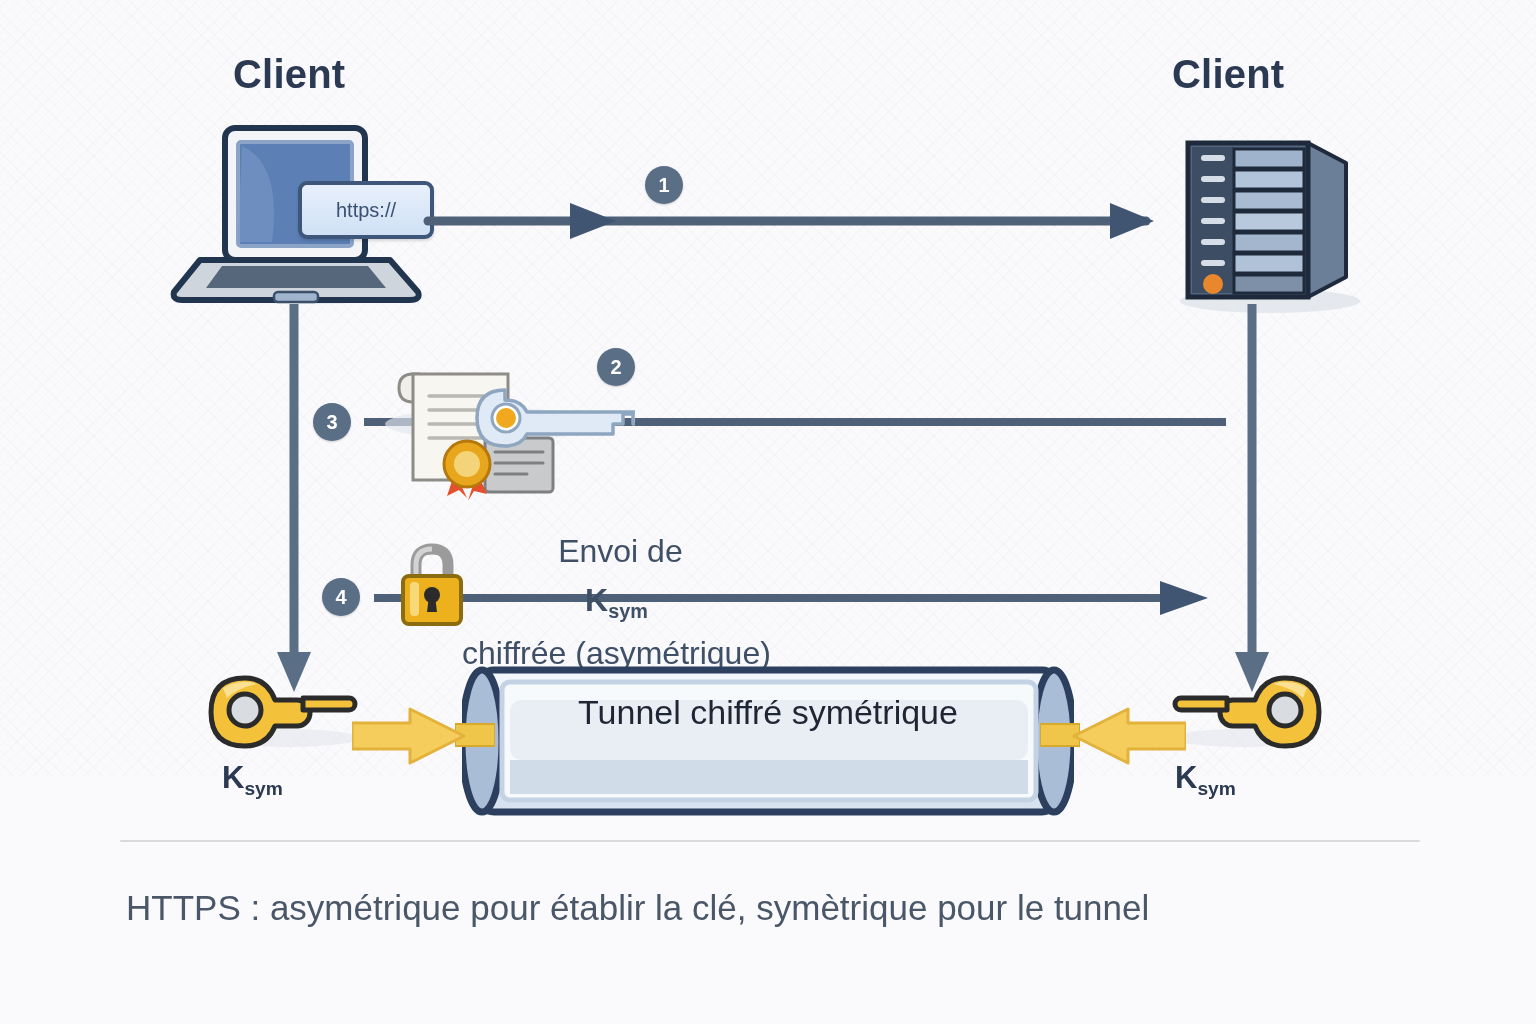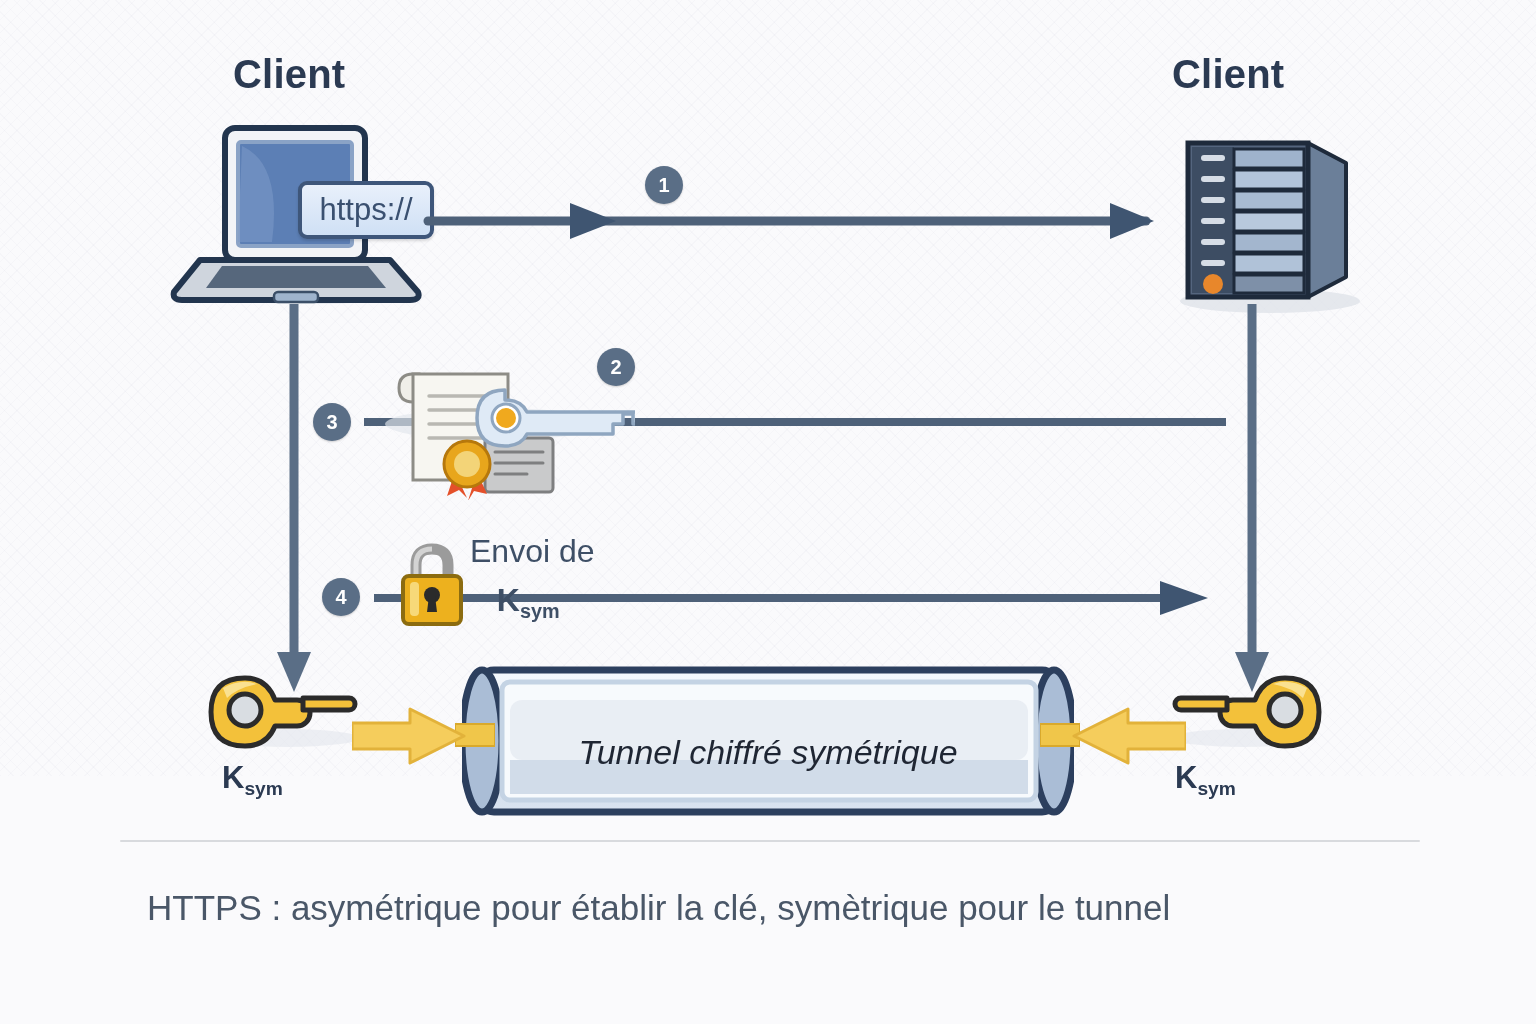--- a/index.html
+++ b/index.html
@@ -87,21 +87,21 @@
       <path d="M30 140 h190 l28 32 q3 8 -8 8 H12 q-10 0 -8 -8 z" fill="#cfd5dd" stroke="#22354e" stroke-width="6" stroke-linejoin="round"></path>
       <path d="M52 146 h146 l18 22 H36 z" fill="#41536b" opacity=".85"></path>
       <rect x="104" y="172" width="44" height="10" rx="4" fill="#9fb4cd" stroke="#3b4f68" stroke-width="2.5"></rect>
     </svg>
   </div>
 
   <div class="abs" style="left:298px;top:181px;width:128px;height:50px;border-radius:9px;
        background:linear-gradient(180deg,#e8f0fb 0%,#cfe0f5 100%);
        border:4px solid #3e567a;display:flex;align-items:center;justify-content:center;
        box-shadow:0 2px 3px rgba(0,0,0,.14);">
-    <span style="font-size:31px;color:#3a5070;">https://</span>
+    <span style="font-size:20px;color:#3a5070;">https://</span>
   </div>
 
   <div class="abs" style="left:1170px;top:125px;">
     <svg width="200" height="190" viewBox="0 0 200 190">
       <ellipse cx="100" cy="176" rx="90" ry="12" fill="#dde1e8" opacity=".75"></ellipse>
 
       <path d="M138 18 L176 38 L176 152 L138 172 z" fill="#6b7f99" stroke="#1e2a3b" stroke-width="4" stroke-linejoin="round"></path>
 
       <rect x="18" y="18" width="120" height="154" fill="#54657e" stroke="#1e2a3b" stroke-width="5"></rect>
       <rect x="22" y="22" width="42" height="146" fill="#3d4d63"></rect>
@@ -190,20 +190,21 @@
       <rect x="8" y="38" width="58" height="48" rx="6" fill="#edb11e" stroke="#8c6c10" stroke-width="4"></rect>
       <rect x="15" y="44" width="9" height="34" rx="4" fill="#f8e08a" opacity=".85"></rect>
       <circle cx="37" cy="57" r="8" fill="#2b2b2b"></circle>
       <path d="M34 58 h6 l2 16 h-10 z" fill="#2b2b2b"></path>
     </svg>
   </div>
 
   <div class="abs step-label" style="left:470px;top:533px;flex-direction:column;">
     <span>Envoi de </span>
     <span style="font-weight:bold;margin-left:-8px;"><span>K</span><sub>sym</sub></span>
+    <span style="margin-left:-8px;"> chiffrée (asymétrique)</span>
   </div>
 
   <svg class="abs" style="left:272px;top:300px;" width="44" height="400">
     <line x1="22" y1="4" x2="22" y2="360" stroke="#5a6e86" stroke-width="9"></line>
     <polygon points="5,352 39,352 22,392" fill="#5a6e86"></polygon>
   </svg>
   <svg class="abs" style="left:1230px;top:300px;" width="44" height="400">
     <line x1="22" y1="4" x2="22" y2="360" stroke="#5a6e86" stroke-width="9"></line>
     <polygon points="5,352 39,352 22,392" fill="#5a6e86"></polygon>
   </svg>
@@ -222,21 +223,21 @@
       <rect x="16" y="8" width="580" height="142" rx="16" fill="url(#tubeBody)" stroke="#2c3f5e" stroke-width="7"></rect>
 
       <ellipse cx="20" cy="79" rx="20" ry="71" fill="#aabdd6" stroke="#2c3f5e" stroke-width="7"></ellipse>
       <ellipse cx="592" cy="79" rx="20" ry="71" fill="#aabdd6" stroke="#2c3f5e" stroke-width="7"></ellipse>
 
       <rect x="40" y="20" width="534" height="118" rx="8" fill="#f7fafd" stroke="#c4d3e4" stroke-width="5"></rect>
       <rect x="48" y="38" width="518" height="60" rx="12" fill="#e6ebf2" opacity=".85"></rect>
       <rect x="48" y="98" width="518" height="34" fill="#c7d5e4" opacity=".8"></rect>
     </svg>
   </div>
-  <div class="tunnel-text" style="left:462px;top:730px;width:612px;font-style:italic;">
+  <div class="tunnel-text" style="left:462px;top:690px;width:612px;">
     <div>Tunnel chiffré symétrique</div>
   </div>
 
   <svg class="abs" style="left:455px;top:718px;" width="40" height="34">
     <rect x="0" y="6" width="40" height="22" fill="#f0c64a" stroke="#d9a92c" stroke-width="2"></rect>
   </svg>
   <svg class="abs" style="left:1040px;top:718px;" width="40" height="34">
     <rect x="0" y="6" width="40" height="22" fill="#f0c64a" stroke="#d9a92c" stroke-width="2"></rect>
   </svg>
 
@@ -262,14 +263,14 @@
       <circle cx="40" cy="38" r="16" fill="#d9dde2" stroke="#2b2b2b" stroke-width="5"></circle>
       <path d="M18 16 q18 -10 34 -4 q-20 4 -30 14 z" fill="#fbe9a8" opacity=".8"></path>
     </svg>
   </div>
   <div class="key-label" style="left:1175px;top:760px;"><span>K</span><sub>sym</sub></div>
   <svg class="abs" style="left:1056px;top:705px;" width="130" height="62">
     <polygon points="130,18 72,18 72,4 18,31 72,58 72,44 130,44" fill="#f5cd5c" stroke="#e2b23a" stroke-width="3" stroke-linejoin="round"></polygon>
   </svg>
 
   <div class="divider" style="left:120px;top:840px;width:1300px;"></div>
-  <div class="abs caption" style="left:126px;top:888px;margin-left:21px;">HTTPS : asymétrique pour établir la clé, symètrique pour le tunnel</div>
+  <div class="abs caption" style="left:126px;top:888px;">HTTPS : asymétrique pour établir la clé, symètrique pour le tunnel</div>
 </div>
 
 </body></html>

